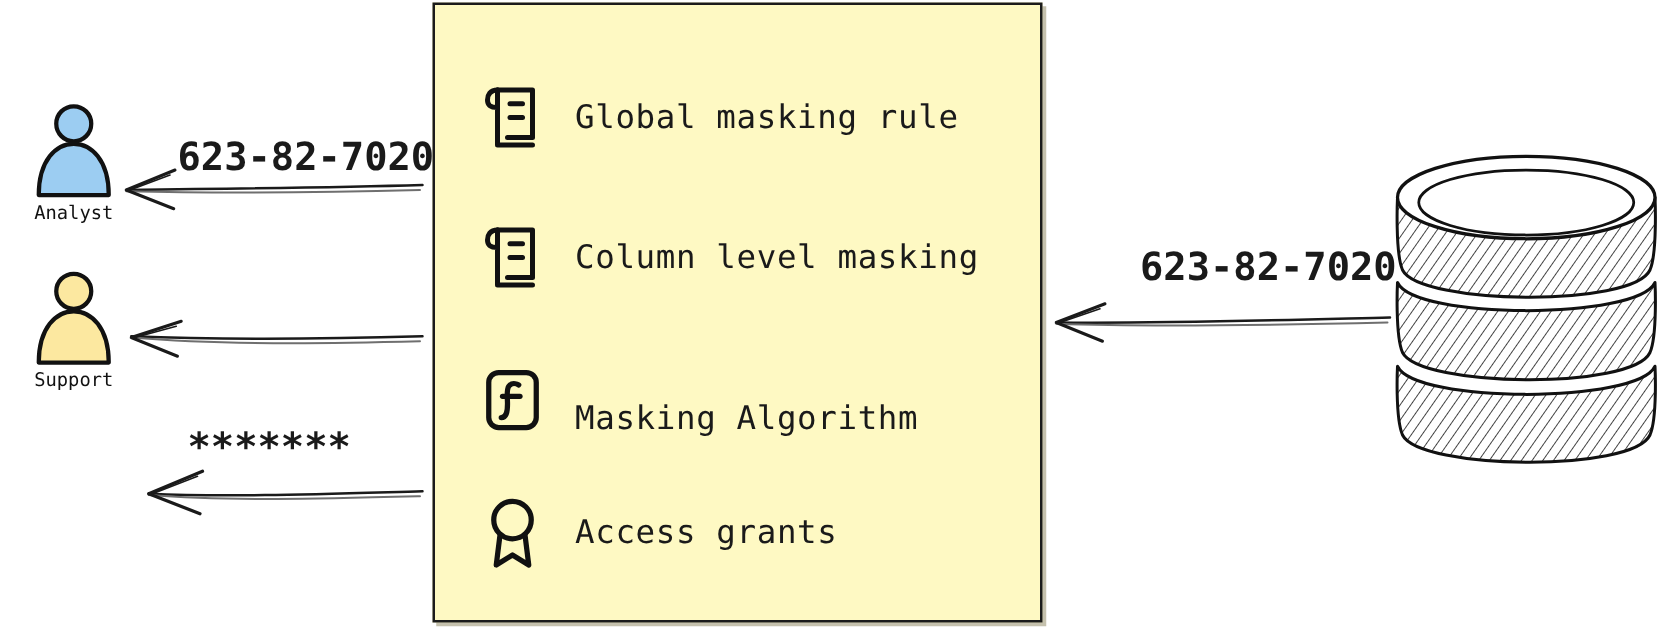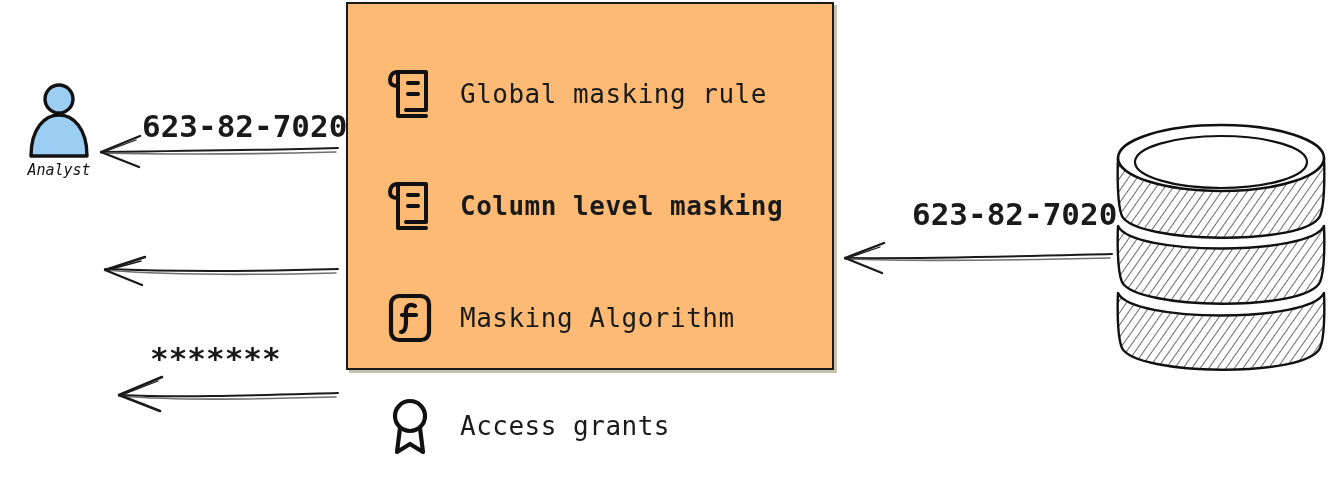--- a/index.html
+++ b/index.html
@@ -42,22 +42,22 @@
     margin-top: 1px;
     white-space: nowrap;
   }
 
   
   #panel {
     position: absolute;
     left: 346px;
     top: 2px;
     width: 488px;
-    height: 368px;
-    background: #fdba74;
+    height: 496px;
+    background: #fef9c3;
     border: 2px solid #1b1b1b;
     box-sizing: border-box;
     box-shadow: 3px 3px 0 rgba(90,78,20,0.35);
   }
   .panel-row {
     position: absolute;
     left: 34px;
     display: flex;
     align-items: center;
     gap: 22px;
@@ -128,67 +128,76 @@
     </g>
 
     <g>
       <path d="M1112 254 C 1030 256, 930 259, 845 258" fill="none" stroke="#1a1a1a" stroke-width="2" stroke-linecap="round"></path>
       <path d="M1110 258 C 1025 260, 928 262, 845 259" fill="none" stroke="#6f6f6f" stroke-width="1.6" stroke-linecap="round"></path>
       <path d="M845 258 L 884 243 M845 258 L 882 273" fill="none" stroke="#1a1a1a" stroke-width="2.4" stroke-linecap="round"></path>
       <path d="M848 258 L 880 247" fill="none" stroke="#1a1a1a" stroke-width="1.3" stroke-linecap="round"></path>
     </g>
   </svg>
 
-  <div class="actor" style="left:4px; top:82px;font-style:italic;">
+  <div class="actor" style="left:4px; top:82px;">
     <div class="figure">
       <svg viewBox="0 0 72 78" width="72" height="78">
         <circle cx="36" cy="17" r="14" fill="#9CCDF2" stroke="#111" stroke-width="3.4"></circle>
         <path d="M8 74 C 8 46, 22 33, 36 33 C 50 33, 64 46, 64 74 Z" fill="#9CCDF2" stroke="#111" stroke-width="3.4" stroke-linejoin="round"></path>
       </svg>
     </div>
     <div class="name">Analyst</div>
   </div>
   <div class="edge-label" style="left:142px; top:108px;">623-82-7020</div>
 
+  <div class="actor" style="left:4px; top:216px;">
+    <div class="figure">
+      <svg viewBox="0 0 72 78" width="72" height="78">
+        <circle cx="36" cy="17" r="14" fill="#FCE8A0" stroke="#111" stroke-width="3.4"></circle>
+        <path d="M8 74 C 8 46, 22 33, 36 33 C 50 33, 64 46, 64 74 Z" fill="#FCE8A0" stroke="#111" stroke-width="3.4" stroke-linejoin="round"></path>
+      </svg>
+    </div>
+    <div class="name">Support</div>
+  </div>
 
   <div class="edge-label" style="left:150px; top:340px;">*******</div>
 
   <div id="panel">
 
     <div class="panel-row" style="top:58px;">
       <span class="row-icon">
         <svg viewBox="0 0 52 56" width="52" height="56">
           <g fill="none" stroke="#111" stroke-width="4" stroke-linejoin="round" stroke-linecap="round">
             <path d="M14 6 L42 6 L42 44 L22 44"></path>
             <path d="M14 6 C 8 6, 6 10, 6 14 C 6 18, 8 20, 14 20 L14 50 L42 50"></path>
             <path d="M14 20 L14 6"></path>
             <path d="M24 17 L34 17"></path>
             <path d="M24 28 L34 28"></path>
           </g>
         </svg>
       </span>
       <span class="row-label">Global masking rule</span>
     </div>
 
-    <div class="panel-row" style="top:170px;font-weight:bold;">
+    <div class="panel-row" style="top:170px;">
       <span class="row-icon">
         <svg viewBox="0 0 52 56" width="52" height="56">
           <g fill="none" stroke="#111" stroke-width="4" stroke-linejoin="round" stroke-linecap="round">
             <path d="M14 6 L42 6 L42 44 L22 44"></path>
             <path d="M14 6 C 8 6, 6 10, 6 14 C 6 18, 8 20, 14 20 L14 50 L42 50"></path>
             <path d="M14 20 L14 6"></path>
             <path d="M24 17 L34 17"></path>
             <path d="M24 28 L34 28"></path>
           </g>
         </svg>
       </span>
       <span class="row-label">Column level masking</span>
     </div>
 
-    <div class="panel-row" style="top:282px;">
+    <div class="panel-row" style="top:282px;align-items:flex-end;">
       <span class="row-icon">
         <svg viewBox="0 0 52 56" width="52" height="56">
           <rect x="7" y="6" width="38" height="44" rx="8" ry="8" fill="none" stroke="#111" stroke-width="4.2"></rect>
           <path d="M31 16 C 31 16, 26 13, 23 17 C 21 20, 22 26, 22 31 C 22 38, 21 42, 17 42" fill="none" stroke="#111" stroke-width="4.2" stroke-linecap="round"></path>
           <path d="M18 25 L32 25" fill="none" stroke="#111" stroke-width="4.2" stroke-linecap="round"></path>
         </svg>
       </span>
       <span class="row-label">Masking Algorithm</span>
     </div>
 

